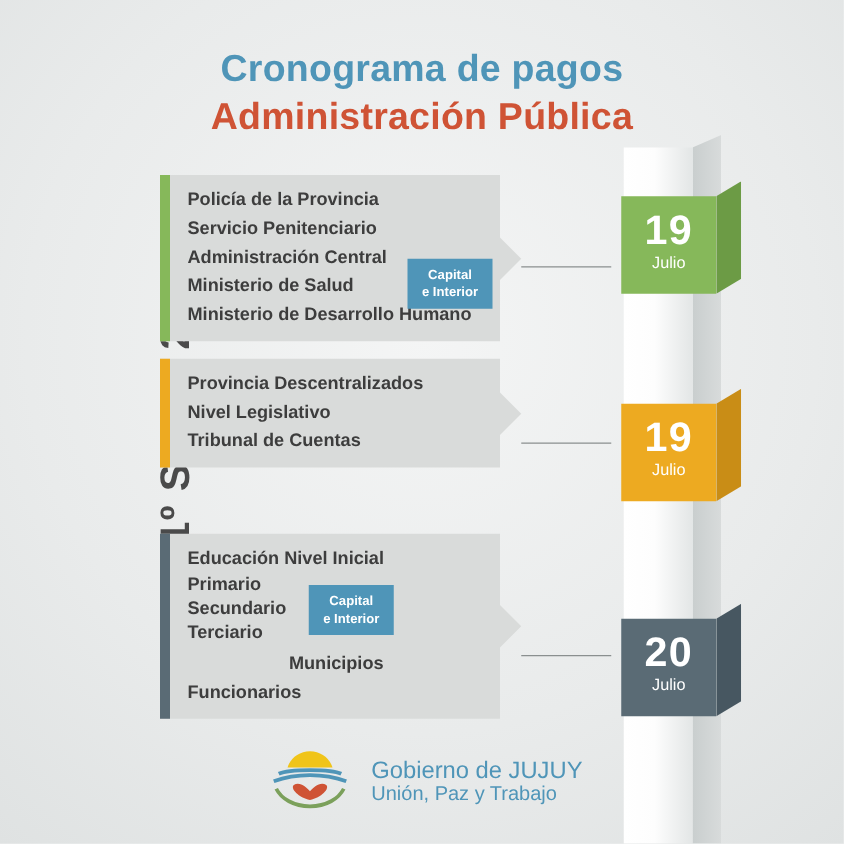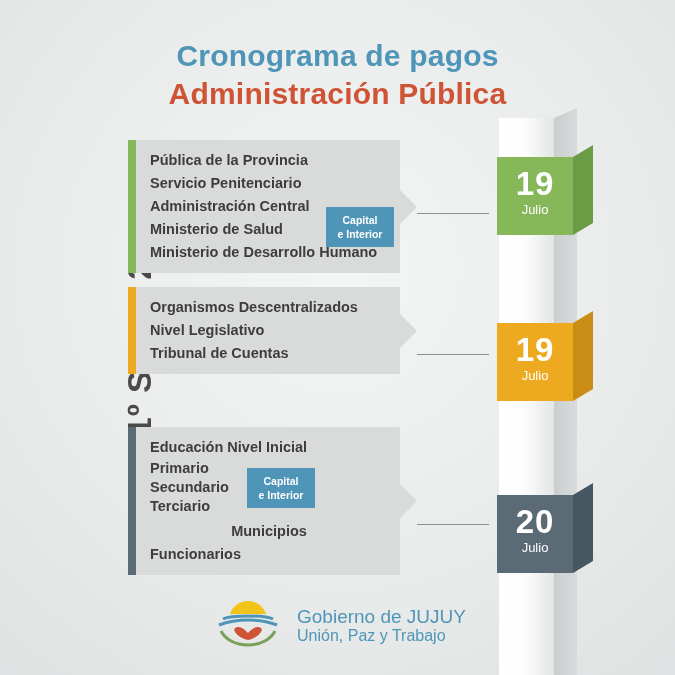--- a/index.html
+++ b/index.html
@@ -231,21 +231,21 @@
   <div class="pillar">
     <div class="pillar-face"></div>
     <div class="pillar-side"></div>
   </div>
 
   <div class="group" style="left:128px; top:140px;">
     <div class="panel" style="width:272px;">
       <div class="panel-bar" style="background:#86b85a;"></div>
       <div class="panel-arrow"></div>
       <ul>
-        <li>Pública de la Provincia</li>
+        <li>Policía de la Provincia</li>
         <li>Servicio Penitenciario</li>
         <li>Administración Central</li>
         <li>Ministerio de Salud</li>
         <li>Ministerio de Desarrollo Humano</li>
       </ul>
     </div>
   </div>
   <div class="tag" style="left:326px; top:207px; width:68px;">
     <div>Capital</div>
     <div>e Interior</div>
@@ -257,21 +257,21 @@
       <div class="date-num">19</div>
       <div class="date-month">Julio</div>
     </div>
   </div>
 
   <div class="group" style="left:128px; top:287px;">
     <div class="panel" style="width:272px;">
       <div class="panel-bar" style="background:#edaa21;"></div>
       <div class="panel-arrow"></div>
       <ul>
-        <li>Organismos Descentralizados</li>
+        <li>Provincia Descentralizados</li>
         <li>Nivel Legislativo</li>
         <li>Tribunal de Cuentas</li>
       </ul>
     </div>
   </div>
   <div class="connector" style="left:417px; top:354px; width:72px;"></div>
   <div class="date-block" style="left:497px; top:311px;">
     <div class="date-side" style="background:#c98d16;"></div>
     <div class="date-front" style="background:#edaa21;">
       <div class="date-num">19</div>

